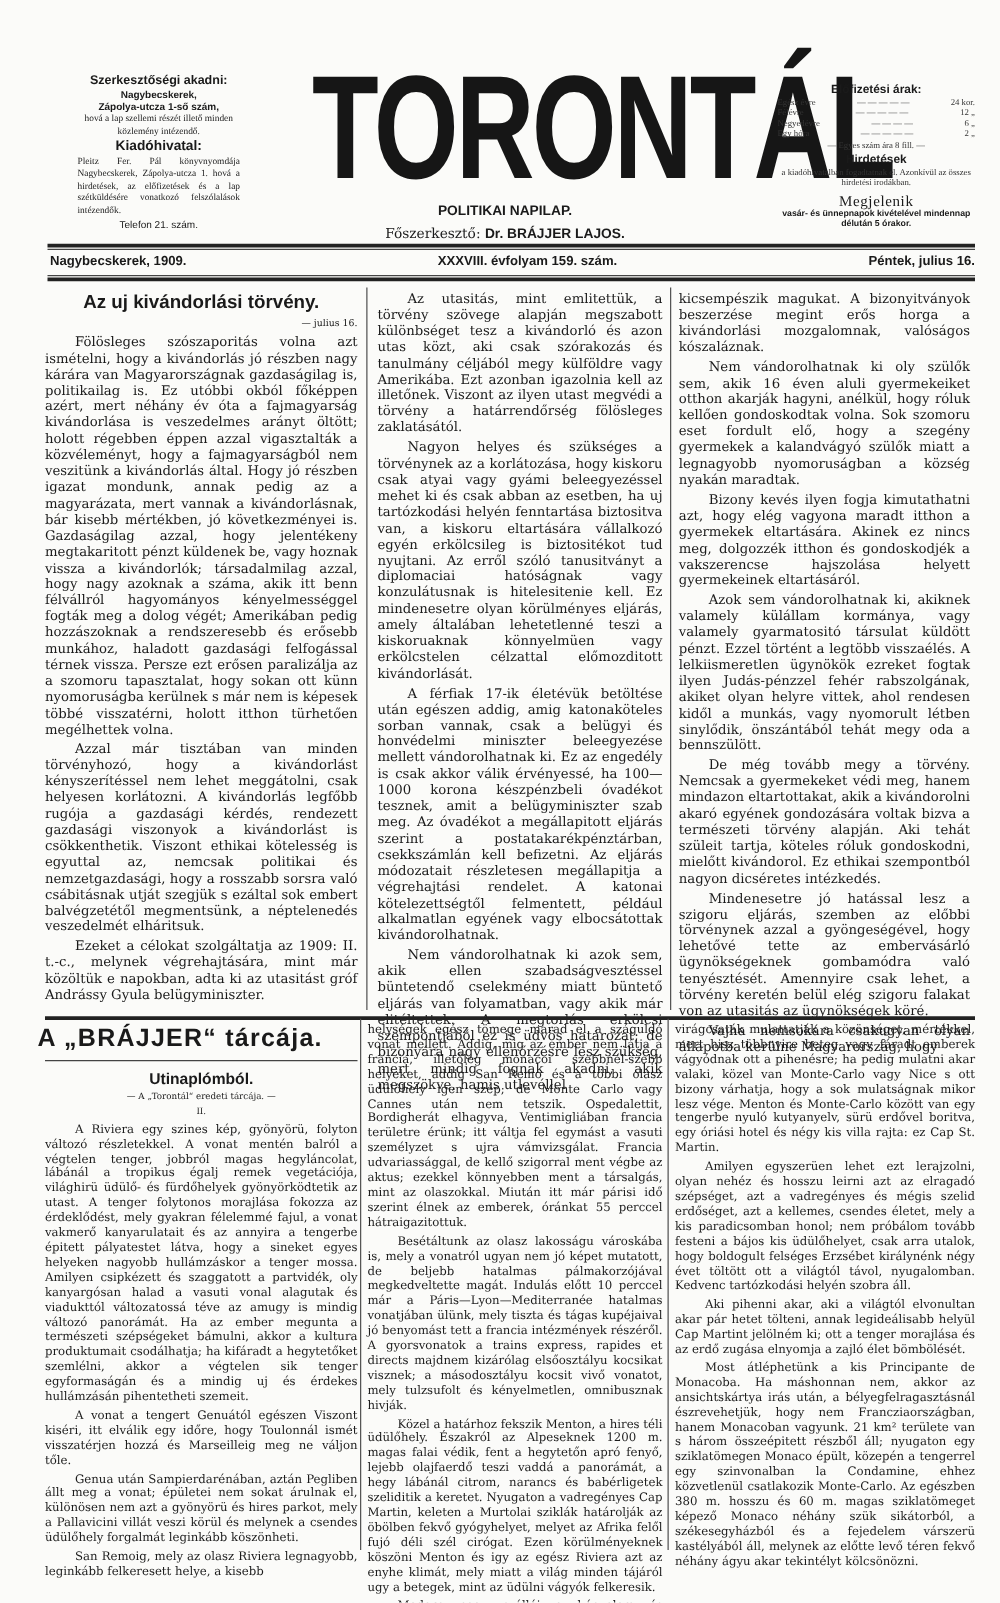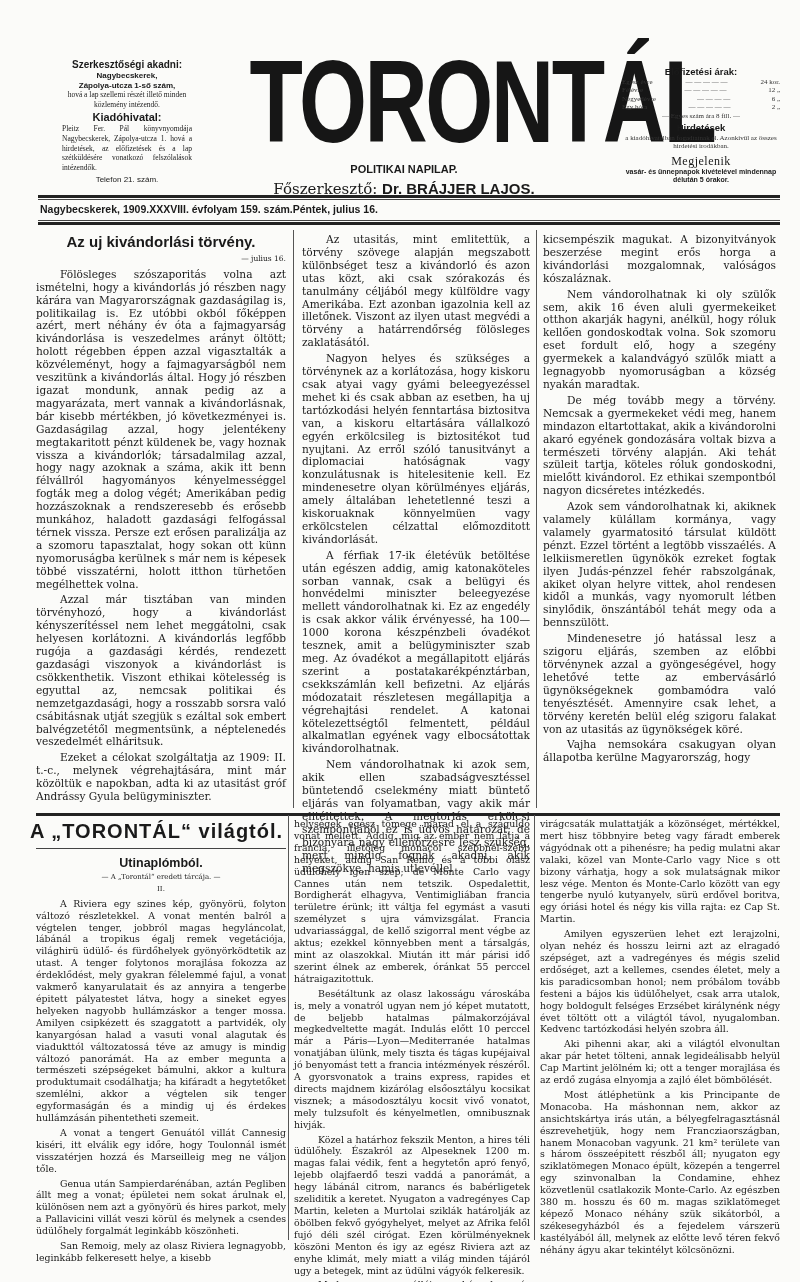--- a/index.html
+++ b/index.html
@@ -13,33 +13,33 @@
   #left-box .h { font-family:"Liberation Sans", sans-serif; font-weight:bold; font-size:10px; line-height:13px; }
   #left-box .b { font-family:"Liberation Sans", sans-serif; font-weight:bold; font-size:8px; }
   #left-box .j { text-align:justify; text-align-last:left; }
   #left-box .tel { font-family:"Liberation Sans", sans-serif; font-weight:normal; font-size:8px; margin-top:3px; }
 
   #title { left:206px; top:50px; width:396px; height:100px; text-align:center;
            font-family:"Liberation Sans", sans-serif; font-weight:bold; font-size:112px; line-height:100px;
            letter-spacing:-3px; transform:scaleX(0.78) scaleY(1.05); transform-origin:center top; color:#161616; }
   #subtitle { left:206px; top:163px; width:396px; text-align:center; font-family:"Liberation Sans", sans-serif;
               font-weight:bold; font-size:11px; }
-  #editor { left:206px; top:180px; width:396px; text-align:center; font-size:15px; }
+  #editor { left:206px; top:180px; width:396px; text-align:center; font-size:11px; }
   #editor b { font-family:"Liberation Sans", sans-serif; }
 
   #right-box { left:622px; top:66px; width:158px; font-size:7px; line-height:8.4px; text-align:center; color:#333; }
   #right-box .h { font-family:"Liberation Sans", sans-serif; font-weight:bold; font-size:9.5px; line-height:12px; color:#1a1a1a; }
   #right-box .row { display:flex; justify-content:space-between; text-align:left; }
   #right-box .megj { font-size:12px; letter-spacing:0.5px; line-height:14px; color:#1a1a1a; }
   #right-box .b { font-family:"Liberation Sans", sans-serif; font-weight:bold; font-size:7px; color:#1a1a1a; }
 
   .rule-thick { position:absolute; height:3px; background:#222; }
   .rule-thin { position:absolute; height:1px; background:#444; }
 
-  #dateline { left:40px; top:203px; width:740px; font-family:"Liberation Sans", sans-serif; font-weight:bold; font-size:10.5px; display:flex; justify-content:flex-start; }
+  #dateline { left:40px; top:203px; width:740px; font-family:"Liberation Sans", sans-serif; font-weight:bold; font-size:10.5px; display:flex; justify-content:space-between; }
 
   
   .col { position:absolute; font-size:10.6px; line-height:12.9px; text-align:justify; hyphens:auto; }
   .col p { margin:0; text-indent:24px; }
   .col p + p { margin-top:3px; }
   .vrule { position:absolute; width:1px; background:#555; }
 
   #lead-title { font-family:"Liberation Sans", sans-serif; font-weight:bold; font-size:15px; text-align:center; margin:8px 0 4px; text-indent:0; }
   #lead-date { text-align:right; font-size:7.5px; margin-bottom:2px; text-indent:0; }
 
@@ -120,36 +120,37 @@
 <div class="col" style="left:302px;top:233px;width:228px;">
   <p>Az utasitás, mint emlitettük, a törvény szövege alapján megszabott különbséget tesz a kivándorló és azon utas közt, aki csak szórakozás és tanulmány céljából megy külföldre vagy Amerikába. Ezt azonban igazolnia kell az illetőnek. Viszont az ilyen utast megvédi a törvény a határrendőrség fölösleges zaklatásától.</p>
   <p>Nagyon helyes és szükséges a törvénynek az a korlátozása, hogy kiskoru csak atyai vagy gyámi beleegyezéssel mehet ki és csak abban az esetben, ha uj tartózkodási helyén fenntartása biztositva van, a kiskoru eltartására vállalkozó egyén erkölcsileg is biztositékot tud nyujtani. Az erről szóló tanusitványt a diplomaciai hatóságnak vagy konzulátusnak is hitelesitenie kell. Ez mindenesetre olyan körülményes eljárás, amely általában lehetetlenné teszi a kiskoruaknak könnyelmüen vagy erkölcstelen célzattal előmozditott kivándorlását.</p>
   <p>A férfiak 17-ik életévük betöltése után egészen addig, amig katonaköteles sorban vannak, csak a belügyi és honvédelmi miniszter beleegyezése mellett vándorolhatnak ki. Ez az engedély is csak akkor válik érvényessé, ha 100—1000 korona készpénzbeli óvadékot tesznek, amit a belügyminiszter szab meg. Az óvadékot a megállapitott eljárás szerint a postatakarékpénztárban, csekkszámlán kell befizetni. Az eljárás módozatait részletesen megállapitja a végrehajtási rendelet. A katonai kötelezettségtől felmentett, például alkalmatlan egyének vagy elbocsátottak kivándorolhatnak.</p>
   <p>Nem vándorolhatnak ki azok sem, akik ellen szabadságvesztéssel büntetendő cselekmény miatt büntető eljárás van folyamatban, vagy akik már elitéltettek. A megtorlás erkölcsi szempontjából ez is üdvös határozat; de bizonyára nagy ellenőrzésre lesz szükség, mert mindig fognak akadni, akik megszökve, hamis utlevéllel</p>
 </div>
 <div class="vrule" style="left:536px;top:230px;height:578px;"></div>
 <div class="col" style="left:543px;top:233px;width:233px;">
   <p style="text-indent:0">kicsempészik magukat. A bizonyitványok beszerzése megint erős horga a kivándorlási mozgalomnak, valóságos kószaláznak.</p>
   <p>Nem vándorolhatnak ki oly szülők sem, akik 16 éven aluli gyermekeiket otthon akarják hagyni, anélkül, hogy róluk kellően gondoskodtak volna. Sok szomoru eset fordult elő, hogy a szegény gyermekek a kalandvágyó szülők miatt a legnagyobb nyomoruságban a község nyakán maradtak.</p>
+  <p>Bizony kevés ilyen fogja kimutathatni azt, hogy elég vagyona maradt itthon a gyermekek eltartására. Akinek ez nincs meg, dolgozzék itthon és gondoskodjék a vakszerencse hajszolása helyett gyermekeinek eltartásáról.</p>
+  <p>Azok sem vándorolhatnak ki, akiknek valamely külállam kormánya, vagy valamely gyarmatositó társulat küldött pénzt. Ezzel történt a legtöbb visszaélés. A lelkiismeretlen ügynökök ezreket fogtak ilyen Judás-pénzzel fehér rabszolgának, akiket olyan helyre vittek, ahol rendesen kidől a munkás, vagy nyomorult létben sinylődik, önszántából tehát megy oda a bennszülött.</p>
   <p>De még tovább megy a törvény. Nemcsak a gyermekeket védi meg, hanem mindazon eltartottakat, akik a kivándorolni akaró egyének gondozására voltak bizva a természeti törvény alapján. Aki tehát szüleit tartja, köteles róluk gondoskodni, mielőtt kivándorol. Ez ethikai szempontból nagyon dicséretes intézkedés.</p>
-  <p>Azok sem vándorolhatnak ki, akiknek valamely külállam kormánya, vagy valamely gyarmatositó társulat küldött pénzt. Ezzel történt a legtöbb visszaélés. A lelkiismeretlen ügynökök ezreket fogtak ilyen Judás-pénzzel fehér rabszolgának, akiket olyan helyre vittek, ahol rendesen kidől a munkás, vagy nyomorult létben sinylődik, önszántából tehát megy oda a bennszülött.</p>
   <p>Mindenesetre jó hatással lesz a szigoru eljárás, szemben az előbbi törvénynek azzal a gyöngeségével, hogy lehetővé tette az embervásárló ügynökségeknek gombamódra való tenyésztését. Amennyire csak lehet, a törvény keretén belül elég szigoru falakat von az utasitás az ügynökségek köré.</p>
   <p>Vajha nemsokára csakugyan olyan állapotba kerülne Magyarország, hogy</p>
 </div>
 
 <div class="rule-thick" style="left:36px;top:813px;width:744px;"></div>
-<div id="feuil-head" class="abs">A „TORONTÁL“ világtól.</div>
+<div id="feuil-head" class="abs">A „BRÁJJER“ tárcája.</div>
 <div class="rule-thin" style="left:36px;top:848px;width:250px;"></div>
 
 <div class="col small" style="left:36px;top:852px;width:250px;">
   <div id="feuil-title">Utinaplómból.</div>
   <div id="feuil-sub">— A „Torontál“ eredeti tárcája. —</div>
   <div id="feuil-part">II.</div>
   <p>A Riviera egy szines kép, gyönyörü, folyton változó részletekkel. A vonat mentén balról a végtelen tenger, jobbról magas hegyláncolat, lábánál a tropikus égalj remek vegetációja, világhirü üdülő- és fürdőhelyek gyönyörködtetik az utast. A tenger folytonos morajlása fokozza az érdeklődést, mely gyakran félelemmé fajul, a vonat vakmerő kanyarulatait és az annyira a tengerbe épitett pályatestet látva, hogy a sineket egyes helyeken nagyobb hullámzáskor a tenger mossa. Amilyen csipkézett és szaggatott a partvidék, oly kanyargósan halad a vasuti vonal alagutak és viadukttól változatossá téve az amugy is mindig változó panorámát. Ha az ember megunta a természeti szépségeket bámulni, akkor a kultura produktumait csodálhatja; ha kifáradt a hegytetőket szemlélni, akkor a végtelen sik tenger egyformaságán és a mindig uj és érdekes hullámzásán pihentetheti szemeit.</p>
-  <p>A vonat a tengert Genuától villát Cannesig kiséri, itt elválik egy időre, hogy Toulonnál ismét visszatérjen hozzá és Marseilleig meg ne váljon tőle.</p>
+  <p>A vonat a tengert Genuától egészen Viszont kiséri, itt elválik egy időre, hogy Toulonnál ismét visszatérjen hozzá és Marseilleig meg ne váljon tőle.</p>
   <p>Genua után Sampierdarénában, aztán Pegliben állt meg a vonat; épületei nem sokat árulnak el, különösen nem azt a gyönyörü és hires parkot, mely a Pallavicini villát veszi körül és melynek a csendes üdülőhely forgalmát leginkább köszönheti.</p>
   <p>San Remoig, mely az olasz Riviera legnagyobb, leginkább felkeresett helye, a kisebb</p>
 </div>
 <div class="vrule" style="left:288px;top:815px;height:425px;"></div>
 <div class="col small" style="left:294px;top:818px;width:236px;">
   <p style="text-indent:0">helységek egész tömege marad el a száguldó vonat mellett. Addig, mig az ember nem látja a francia, illetőleg monacoi szebbnél-szebb helyeket, addig San Remo és a többi olasz üdülőhely igen szép; de Monte Carlo vagy Cannes után nem tetszik. Ospedalettit, Bordigherát elhagyva, Ventimigliában francia területre érünk; itt váltja fel egymást a vasuti személyzet s ujra vámvizsgálat. Francia udvariassággal, de kellő szigorral ment végbe az aktus; ezekkel könnyebben ment a társalgás, mint az olaszokkal. Miután itt már párisi idő szerint élnek az emberek, óránkat 55 perccel hátraigazitottuk.</p>
   <p>Besétáltunk az olasz lakosságu városkába is, mely a vonatról ugyan nem jó képet mutatott, de beljebb hatalmas pálmakorzójával megkedveltette magát. Indulás előtt 10 perccel már a Páris—Lyon—Mediterranée hatalmas vonatjában ülünk, mely tiszta és tágas kupéjaival jó benyomást tett a francia intézmények részéről. A gyorsvonatok a trains express, rapides et directs majdnem kizárólag elsőosztályu kocsikat visznek; a másodosztályu kocsit vivő vonatot, mely tulzsufolt és kényelmetlen, omnibusznak hivják.</p>
   <p>Közel a határhoz fekszik Menton, a hires téli üdülőhely. Északról az Alpeseknek 1200 m. magas falai védik, fent a hegytetőn apró fenyő, lejebb olajfaerdő teszi vaddá a panorámát, a hegy lábánál citrom, narancs és babérligetek szeliditik a keretet. Nyugaton a vadregényes Cap Martin, keleten a Murtolai sziklák határolják az öbölben fekvő gyógyhelyet, melyet az Afrika felől fujó déli szél cirógat. Ezen körülményeknek köszöni Menton és igy az egész Riviera azt az enyhe klimát, mely miatt a világ minden tájáról ugy a betegek, mint az üdülni vágyók felkeresik.</p>
   <p>Modern nagy szállói a kényelem és szórakozásról egyaránt gondoskodnak; koncertek,</p>
 </div>

